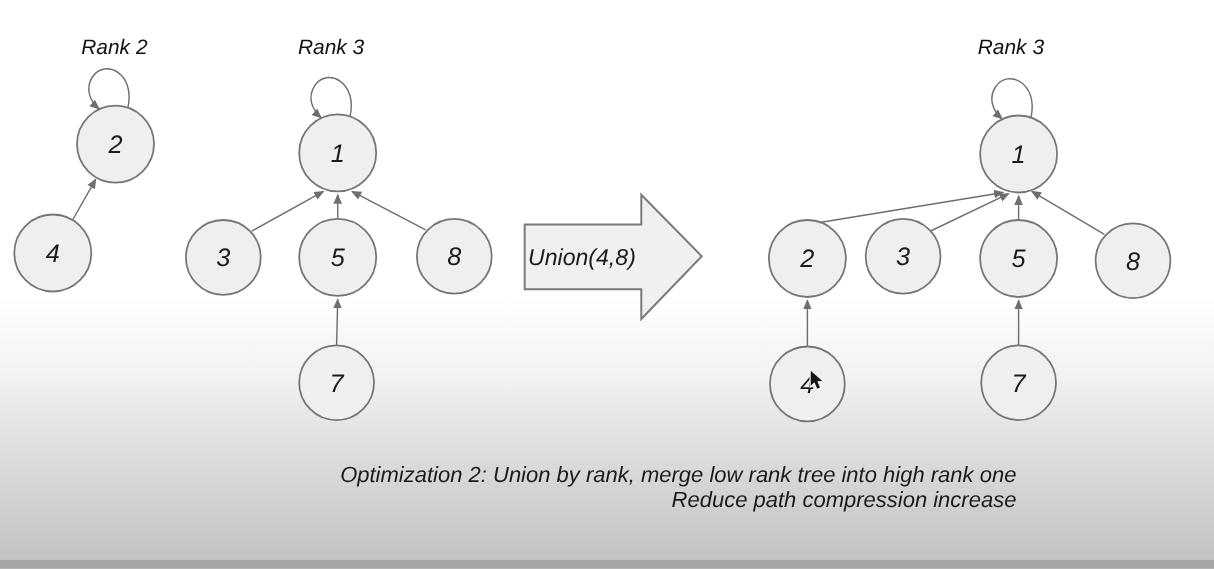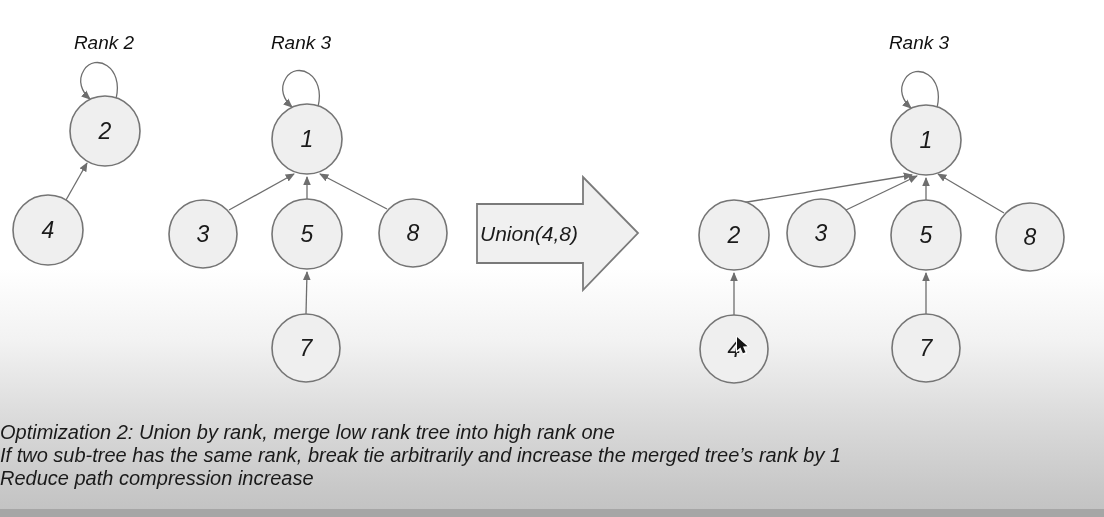--- a/index.html
+++ b/index.html
@@ -13,21 +13,21 @@
   svg.diagram { position: absolute; left: 0; top: 0; }
   .node-circle { fill: #efefef; stroke: #757575; stroke-width: 1.6; }
   .node-label { font-size: 23px; fill: #1b1b1b; text-anchor: middle; }
   .rank-title { font-size: 19px; fill: #111111; text-anchor: middle; }
   .edge { stroke: #6e6e6e; stroke-width: 1.3; fill: none; }
   .self-loop { stroke: #6e6e6e; stroke-width: 1.3; fill: none; }
   .union-shape { fill: #f0f0f0; stroke: #7a7a7a; stroke-width: 1.8; }
   .union-label { font-size: 21px; fill: #1b1b1b; text-anchor: middle; }
   .caption {
     position: absolute; left: 0; top: 421px; width: 924px;
-    text-align: left; font-size: 20px; line-height: 23px; color: #1a1a1a;
+    text-align: right; font-size: 20px; line-height: 23px; color: #1a1a1a;
   }
   .footer-band {
     position: absolute; left: 0; bottom: 0; width: 1104px; height: 8px;
     background: #a6a6a6;
   }
   .cursor-outline { fill: #ffffff; }
   .cursor-body { fill: #141414; }
 </style>
 </head>
 <body>
@@ -121,18 +121,17 @@
 
       <g transform="translate(737,337)">
         <path class="cursor-outline" d="M-1,-1 L-1,16 L3.6,11.9 L6.2,18 L10.4,16.2 L7.8,10.3 L13,10 Z"></path>
         <path class="cursor-body" d="M0,0 L0,13.6 L3.4,10.6 L5.9,16.3 L8.5,15.2 L6,9.5 L10.6,9.3 Z"></path>
       </g>
     </g>
   </svg>
 
   <div class="caption">
     <div>Optimization 2: Union by rank, merge low rank tree into high rank one</div>
-    <div>If two sub-tree has the same rank, break tie arbitrarily and increase the merged tree’s rank by 1</div>
     <div>Reduce path compression increase</div>
   </div>
 
   <div class="footer-band"></div>
 </div>
 
 </body></html>

